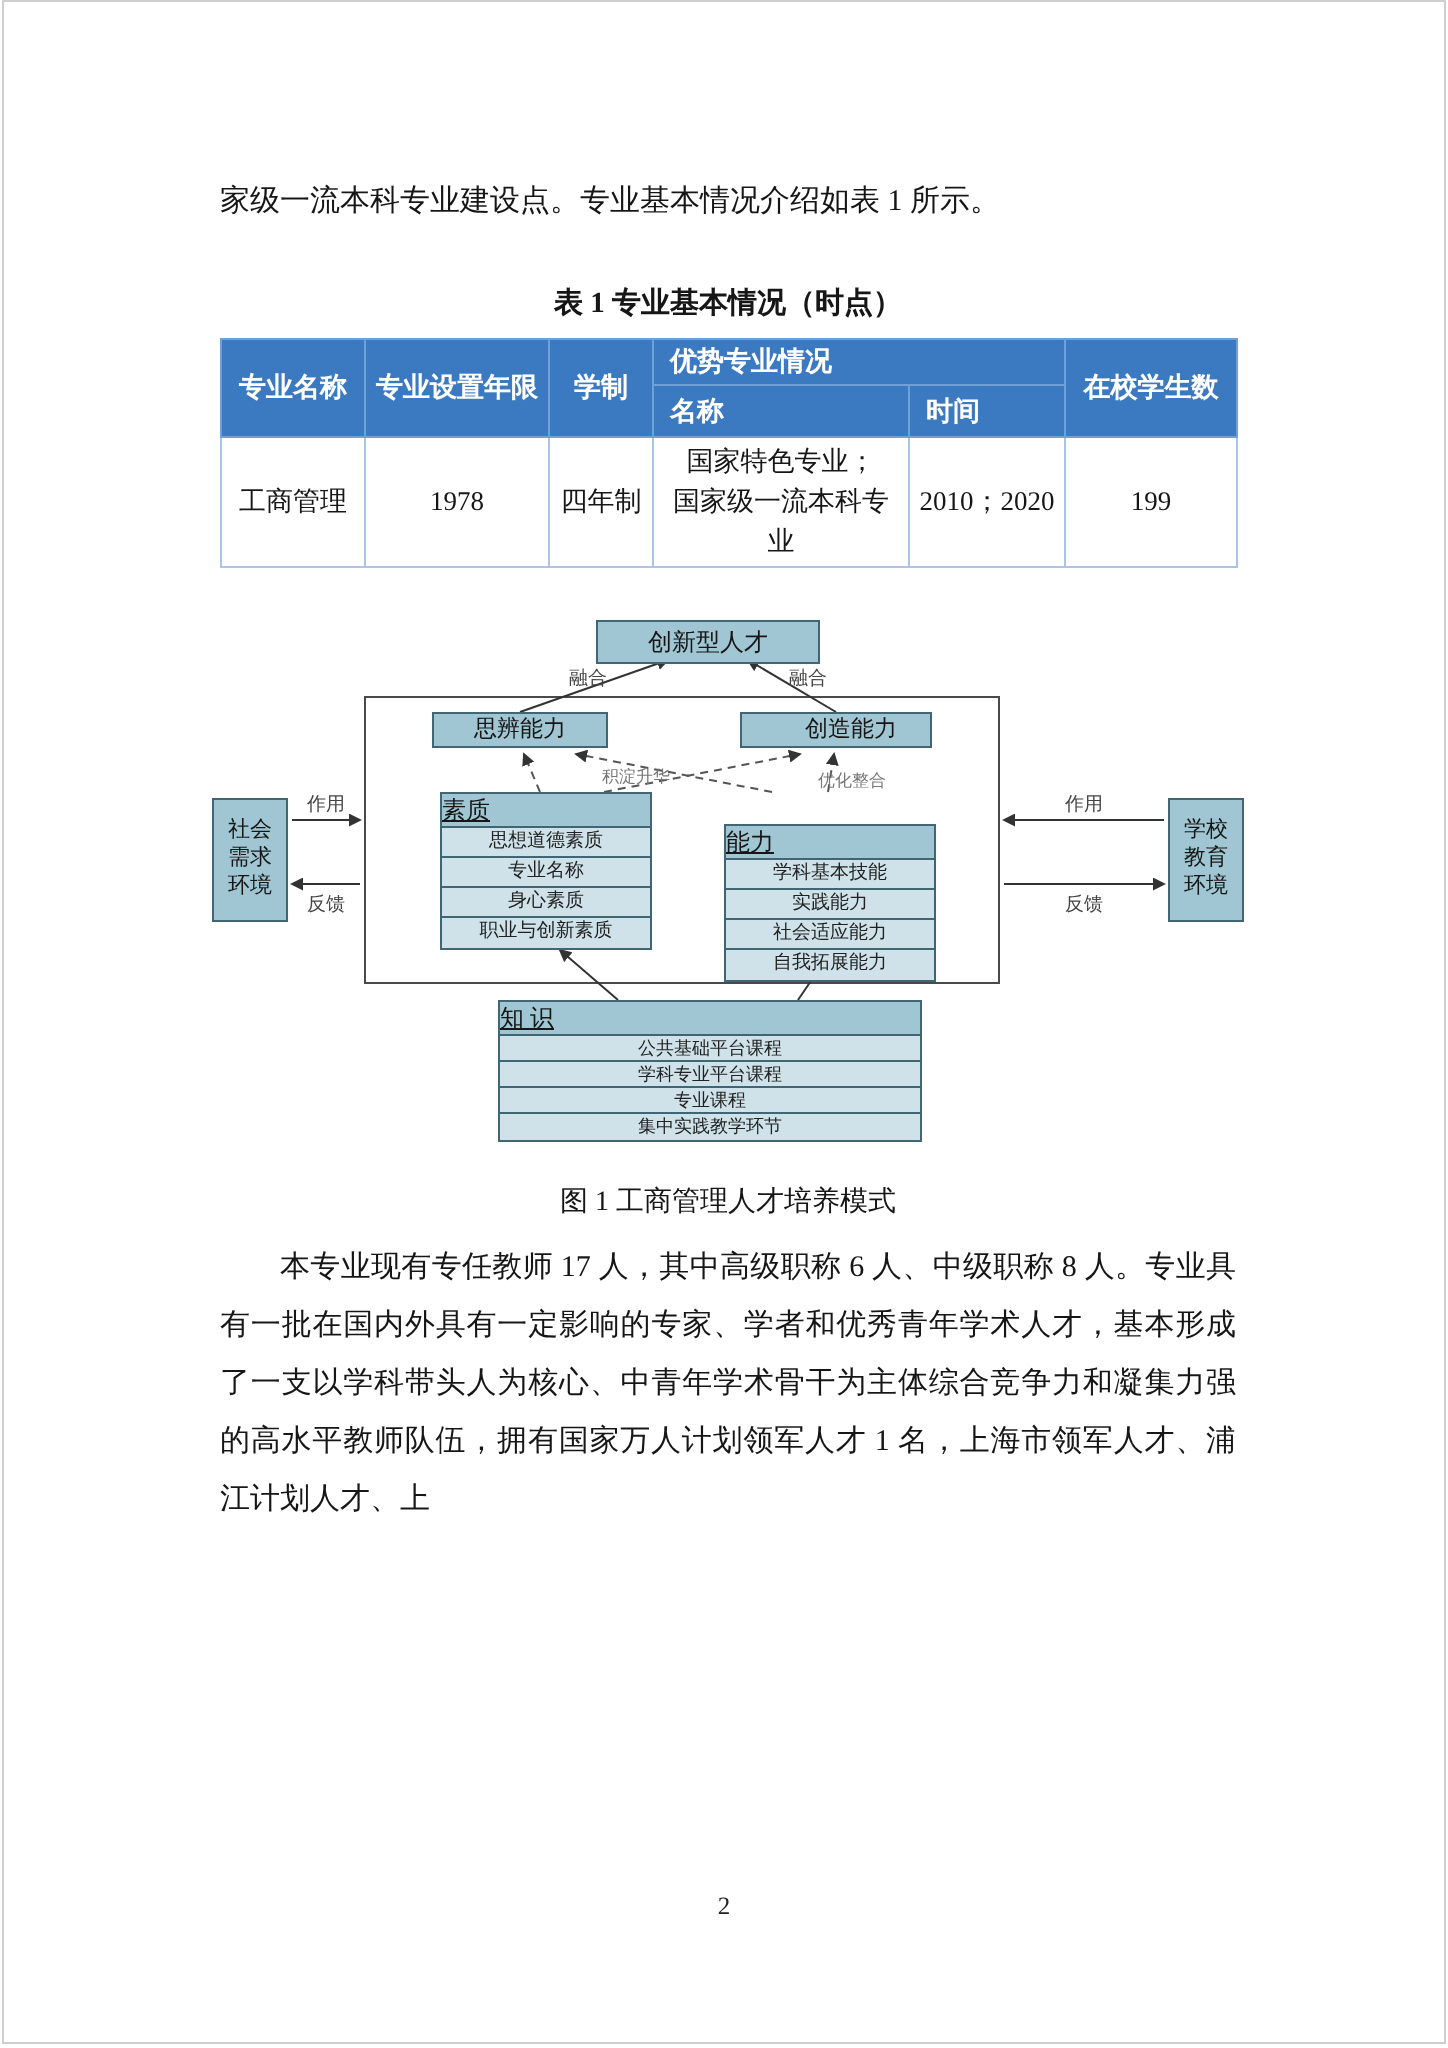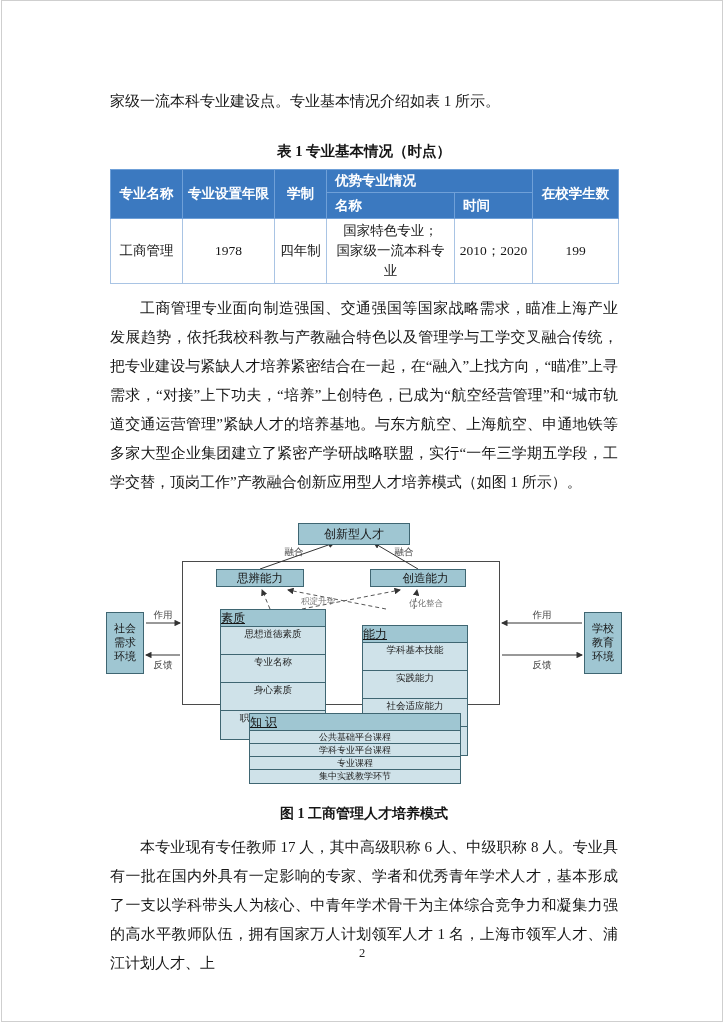--- a/index.html
+++ b/index.html
@@ -42,35 +42,35 @@
   .env { width:38px; height:62px; font-size:11px; padding:2px; }
   .left-env  { left:2px;   top:95px; }
   .right-env { left:480px; top:95px; }
   .dg-stack { position:absolute; border:1px solid #3f6672; background:#fff; }
   .dg-stack .hd {
     background:#9fc6d2; text-align:left; font-size:12px; height:17px; line-height:16px;
     border-bottom:1px solid #3f6672;
     text-decoration:underline;
   }
   .dg-stack .it {
-    background:#cfe2e9; text-align:center; font-size:9.5px; height:28px; line-height:14px;
+    background:#cfe2e9; text-align:center; font-size:9.5px; height:15px; line-height:14px;
     border-bottom:1px solid #3f6672; color:#222; overflow:hidden; white-space:nowrap;
   }
   .dg-stack .it:last-child { border-bottom:none; }
   .quality { left:116px; top:92px; width:106px; }
   .ability { left:258px; top:92px; width:106px;margin-top:16px; }
   .knowledge { left:145px; top:196px; width:212px; }
   .knowledge .it { height:13px; line-height:12px; font-size:9px; }
   .dg-svg { position:absolute; left:0; top:0; }
   .dg-svg line { stroke:#333333; stroke-width:1; }
   .dg-svg line.dash { stroke-dasharray:4 3; stroke:#555555; }
   .dg-svg text { font-size:9.5px; fill:#444444; text-anchor:middle; font-family:"Liberation Sans","DejaVu Sans",sans-serif; }
   .dg-svg text.small { font-size:8.5px; fill:#777777; }
 
-  .figure-caption { margin-top:16px; text-align:center; font-weight:bold; font-size:14px; }
+  .figure-caption { margin-top:16px; text-align:center; font-weight:normal; font-size:14px; }
   .page-number {
     position:absolute; bottom:60px; left:0; width:100%;
     text-align:center; font-size:12.5px; color:#222;
   }
 </style>
 </head>
 <body>
 
 <div class="page">
   <div class="content">
@@ -109,21 +109,20 @@
           <td>
             <div>国家特色专业；</div>
             <div>国家级一流本科专业</div>
           </td>
           <td>2010；2020</td>
           <td>199</td>
         </tr>
       </tbody>
     </table>
 
-    <p class="body-text indent para">工商管理专业面向制造强国、交通强国等国家战略需求，瞄准上海产业发展趋势，依托我校科教与产教融合特色以及管理学与工学交叉融合传统，把专业建设与紧缺人才培养紧密结合在一起，在“融入”上找方向，“瞄准”上寻需求，“对接”上下功夫，“培养”上创特色，已成为“航空经营管理”和“城市轨道交通运营管理”紧缺人才的培养基地。与东方航空、上海航空、申通地铁等多家大型企业集团建立了紧密产学研战略联盟，实行“一年三学期五学段，工学交替，顶岗工作”产教融合创新应用型人才培养模式（如图 1 所示）。</p>
 
     <div class="diagram">
       <div class="dg-rect"></div>
 
       <svg class="dg-svg" width="520" height="272" viewBox="0 0 520 272">
         <defs>
           <marker id="arr" viewBox="0 0 10 10" refX="8.5" refY="5" markerWidth="6.5" markerHeight="6.5" orient="auto-start-reverse">
             <path d="M0,0 L10,5 L0,10 z" fill="#333"></path>
           </marker>
         </defs>

